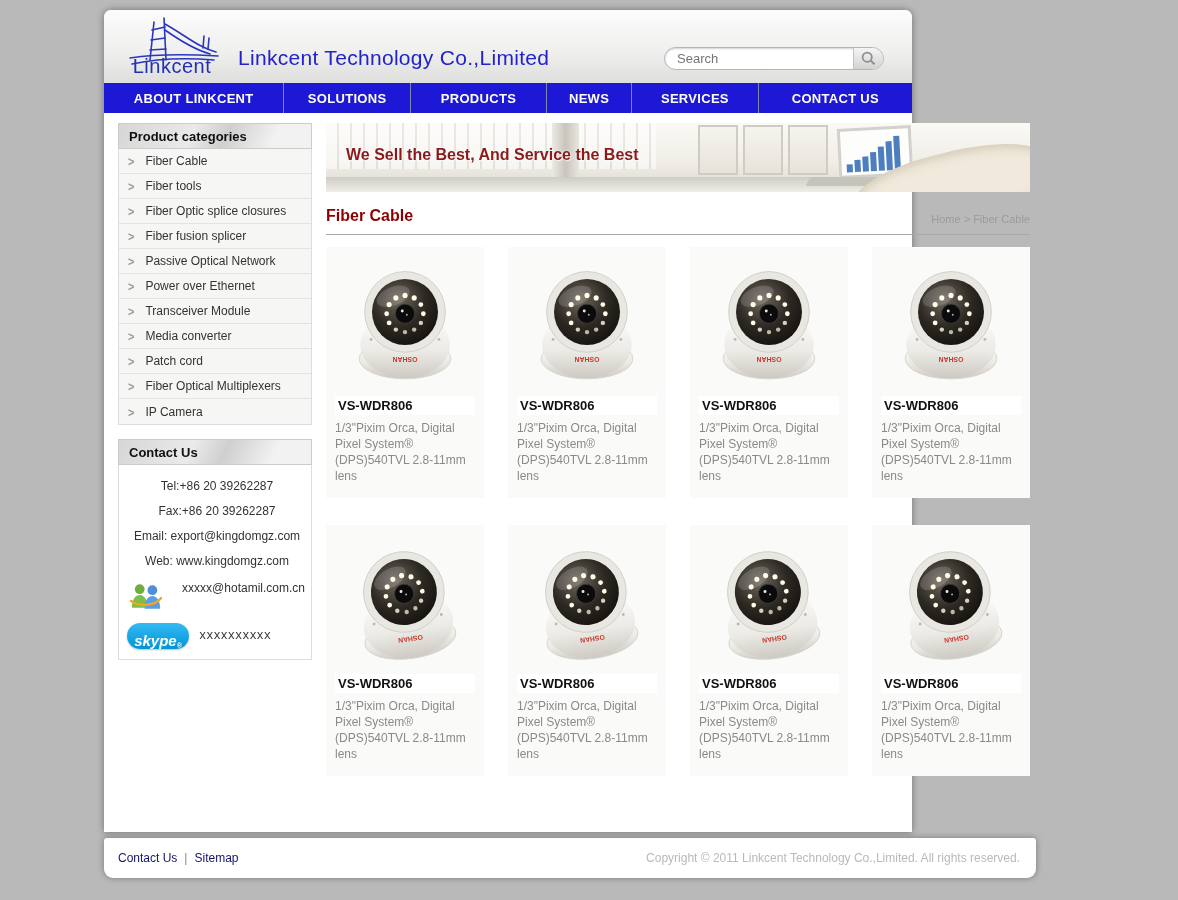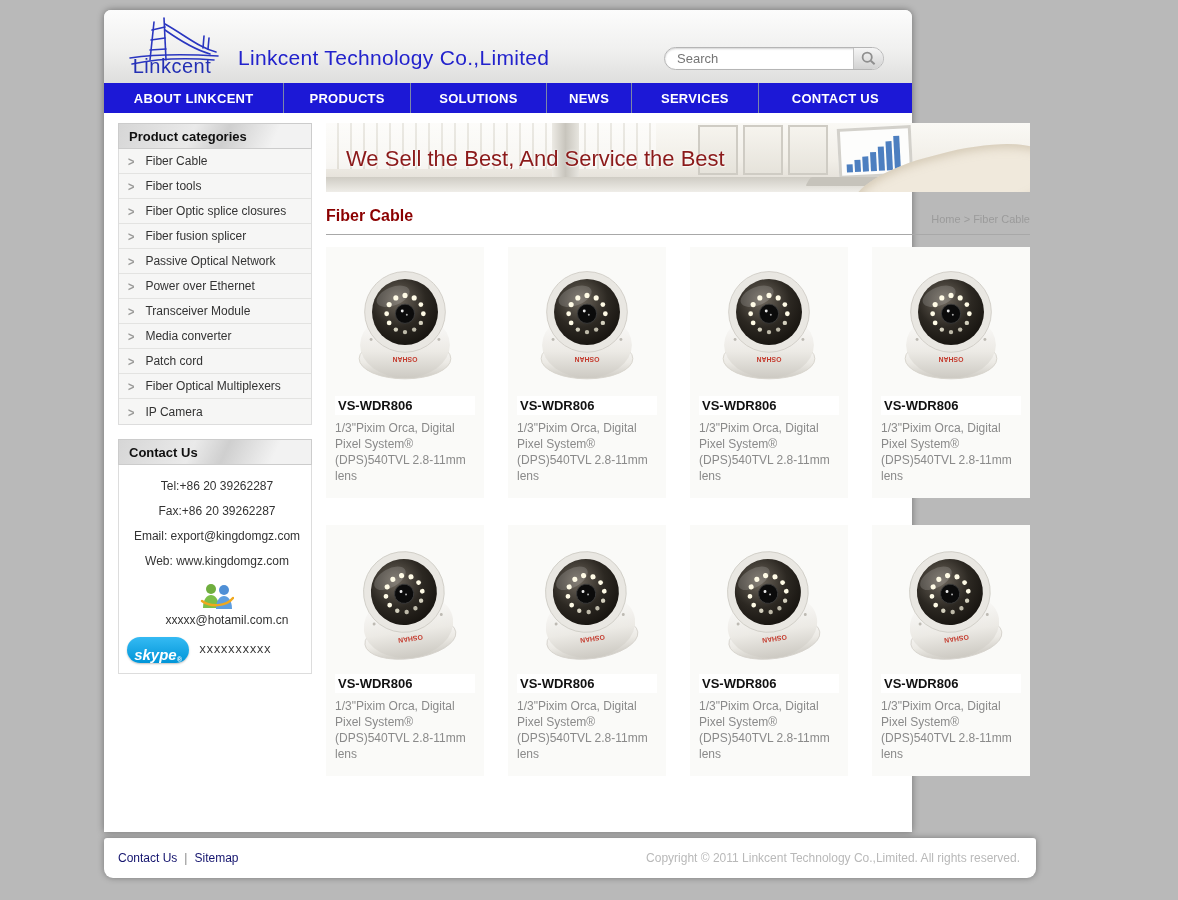--- a/index.html
+++ b/index.html
@@ -39,21 +39,21 @@
     background:linear-gradient(115deg,#d6d6d6 0%,#eaeaea 38%,#cfcfcf 55%,#f2f2f2 80%); border:1px solid #ccc; }
   .cats { list-style:none; border:1px solid #ddd; border-top:none; }
   .cats li { height:25px; display:flex; align-items:center; background:#f6f6f5;
     border-bottom:1px solid #e3e3e1; font-size:12px; color:#333; padding-left:9px; cursor:pointer; }
   .cats li:last-child { border-bottom:none; }
   .chev { color:#9a9a98; font-weight:bold; font-size:11px; margin-right:11px; transform:scaleY(1.2); }
 
   .contact-panel { margin-top:14px; }
   .contact-box { border:1px solid #ddd; border-top:none; padding:14px 6px 10px 8px; min-height:184px; background:#fff; }
   .c-line { font-size:12px; color:#333; margin:0 0 11px 2px;text-align:center; }
-  .im-row { display:flex; align-items:center; margin:13px 0 6px 2px;flex-direction:column; }
+  .im-row { display:flex; margin:13px 0 6px 2px; }
   .msn-mail { font-size:12px; color:#333; margin-left:20px; }
   .skype-row { display:flex; align-items:center; margin:10px 0 0 0; }
   .skype-logo { width:62px; height:26px; border-radius:13px; background:linear-gradient(#35baf3,#0095d8);
     color:#fff; font-weight:bold; font-size:15px; font-style:italic; display:flex; align-items:flex-end;
     justify-content:center; box-shadow:0 1px 2px rgba(0,0,0,.25); }
   .skype-logo sup { font-size:7px; }
   .skype-id { font-size:12px; color:#333; margin-left:10px;font-family:Liberation Mono, monospace; }
 
   main { width:704px; flex:none; }
 
@@ -69,21 +69,21 @@
   .floor { position:absolute; left:0; bottom:0; width:100%; height:15px;
     background:linear-gradient(#cfccc4,#efede8); }
   .laptop-screen { position:absolute; right:118px; top:4px; width:74px; height:50px; background:#fdfdfc;
     border:3px solid #d3d1cb; transform:rotate(-3deg); display:flex; align-items:flex-end; gap:2px;
     padding:3px 5px; }
   .laptop-screen i { display:block; width:6px; background:#4d7fc0; }
   .laptop-base { position:absolute; right:82px; top:54px; width:140px; height:9px; background:#c6c3bb;
     transform:skewX(-30deg); border-radius:2px; }
   .arm { position:absolute; right:-22px; bottom:-24px; width:200px; height:64px; background:#f0e9dc;
     border-radius:48% 52% 40% 60%; transform:rotate(-14deg); box-shadow:inset 0 4px 8px rgba(190,175,150,.5); }
-  .slogan { position:absolute; left:20px; top:23px; font-size:22px; font-weight:normal; color:#8b1a1a;
+  .slogan { position:absolute; left:20px; top:23px; font-size:16px; font-weight:bold; color:#8b1a1a;
     text-shadow:0 0 3px rgba(255,255,255,.9), 1px 1px 0 rgba(255,255,255,.6); }
 
   
   .title-row { display:flex; justify-content:space-between; align-items:flex-end; margin-top:15px;
     border-bottom:1px solid #a8a8a8; padding-bottom:9px; }
   .page-title { font-size:16px; font-weight:bold; color:#8b0000; }
   .breadcrumb { font-size:11px; color:#9b9b9b; }
 
   
   .grid { margin-top:12px; display:grid; grid-template-columns:repeat(4,158px); column-gap:24px; row-gap:27px; }
@@ -154,25 +154,25 @@
       </button>
     </div>
   </div>
 
   <ul class="nav">
   <li>
         <span>ABOUT LINKCENT</span>
       </li>
 
   <li>
+        <span>SOLUTIONS</span>
+      </li>
+
+  <li>
         <span>PRODUCTS</span>
-      </li>
-
-  <li>
-        <span>SOLUTIONS</span>
       </li>
 
   <li>
         <span>NEWS</span>
       </li>
 
   <li>
         <span>SERVICES</span>
       </li>
 

